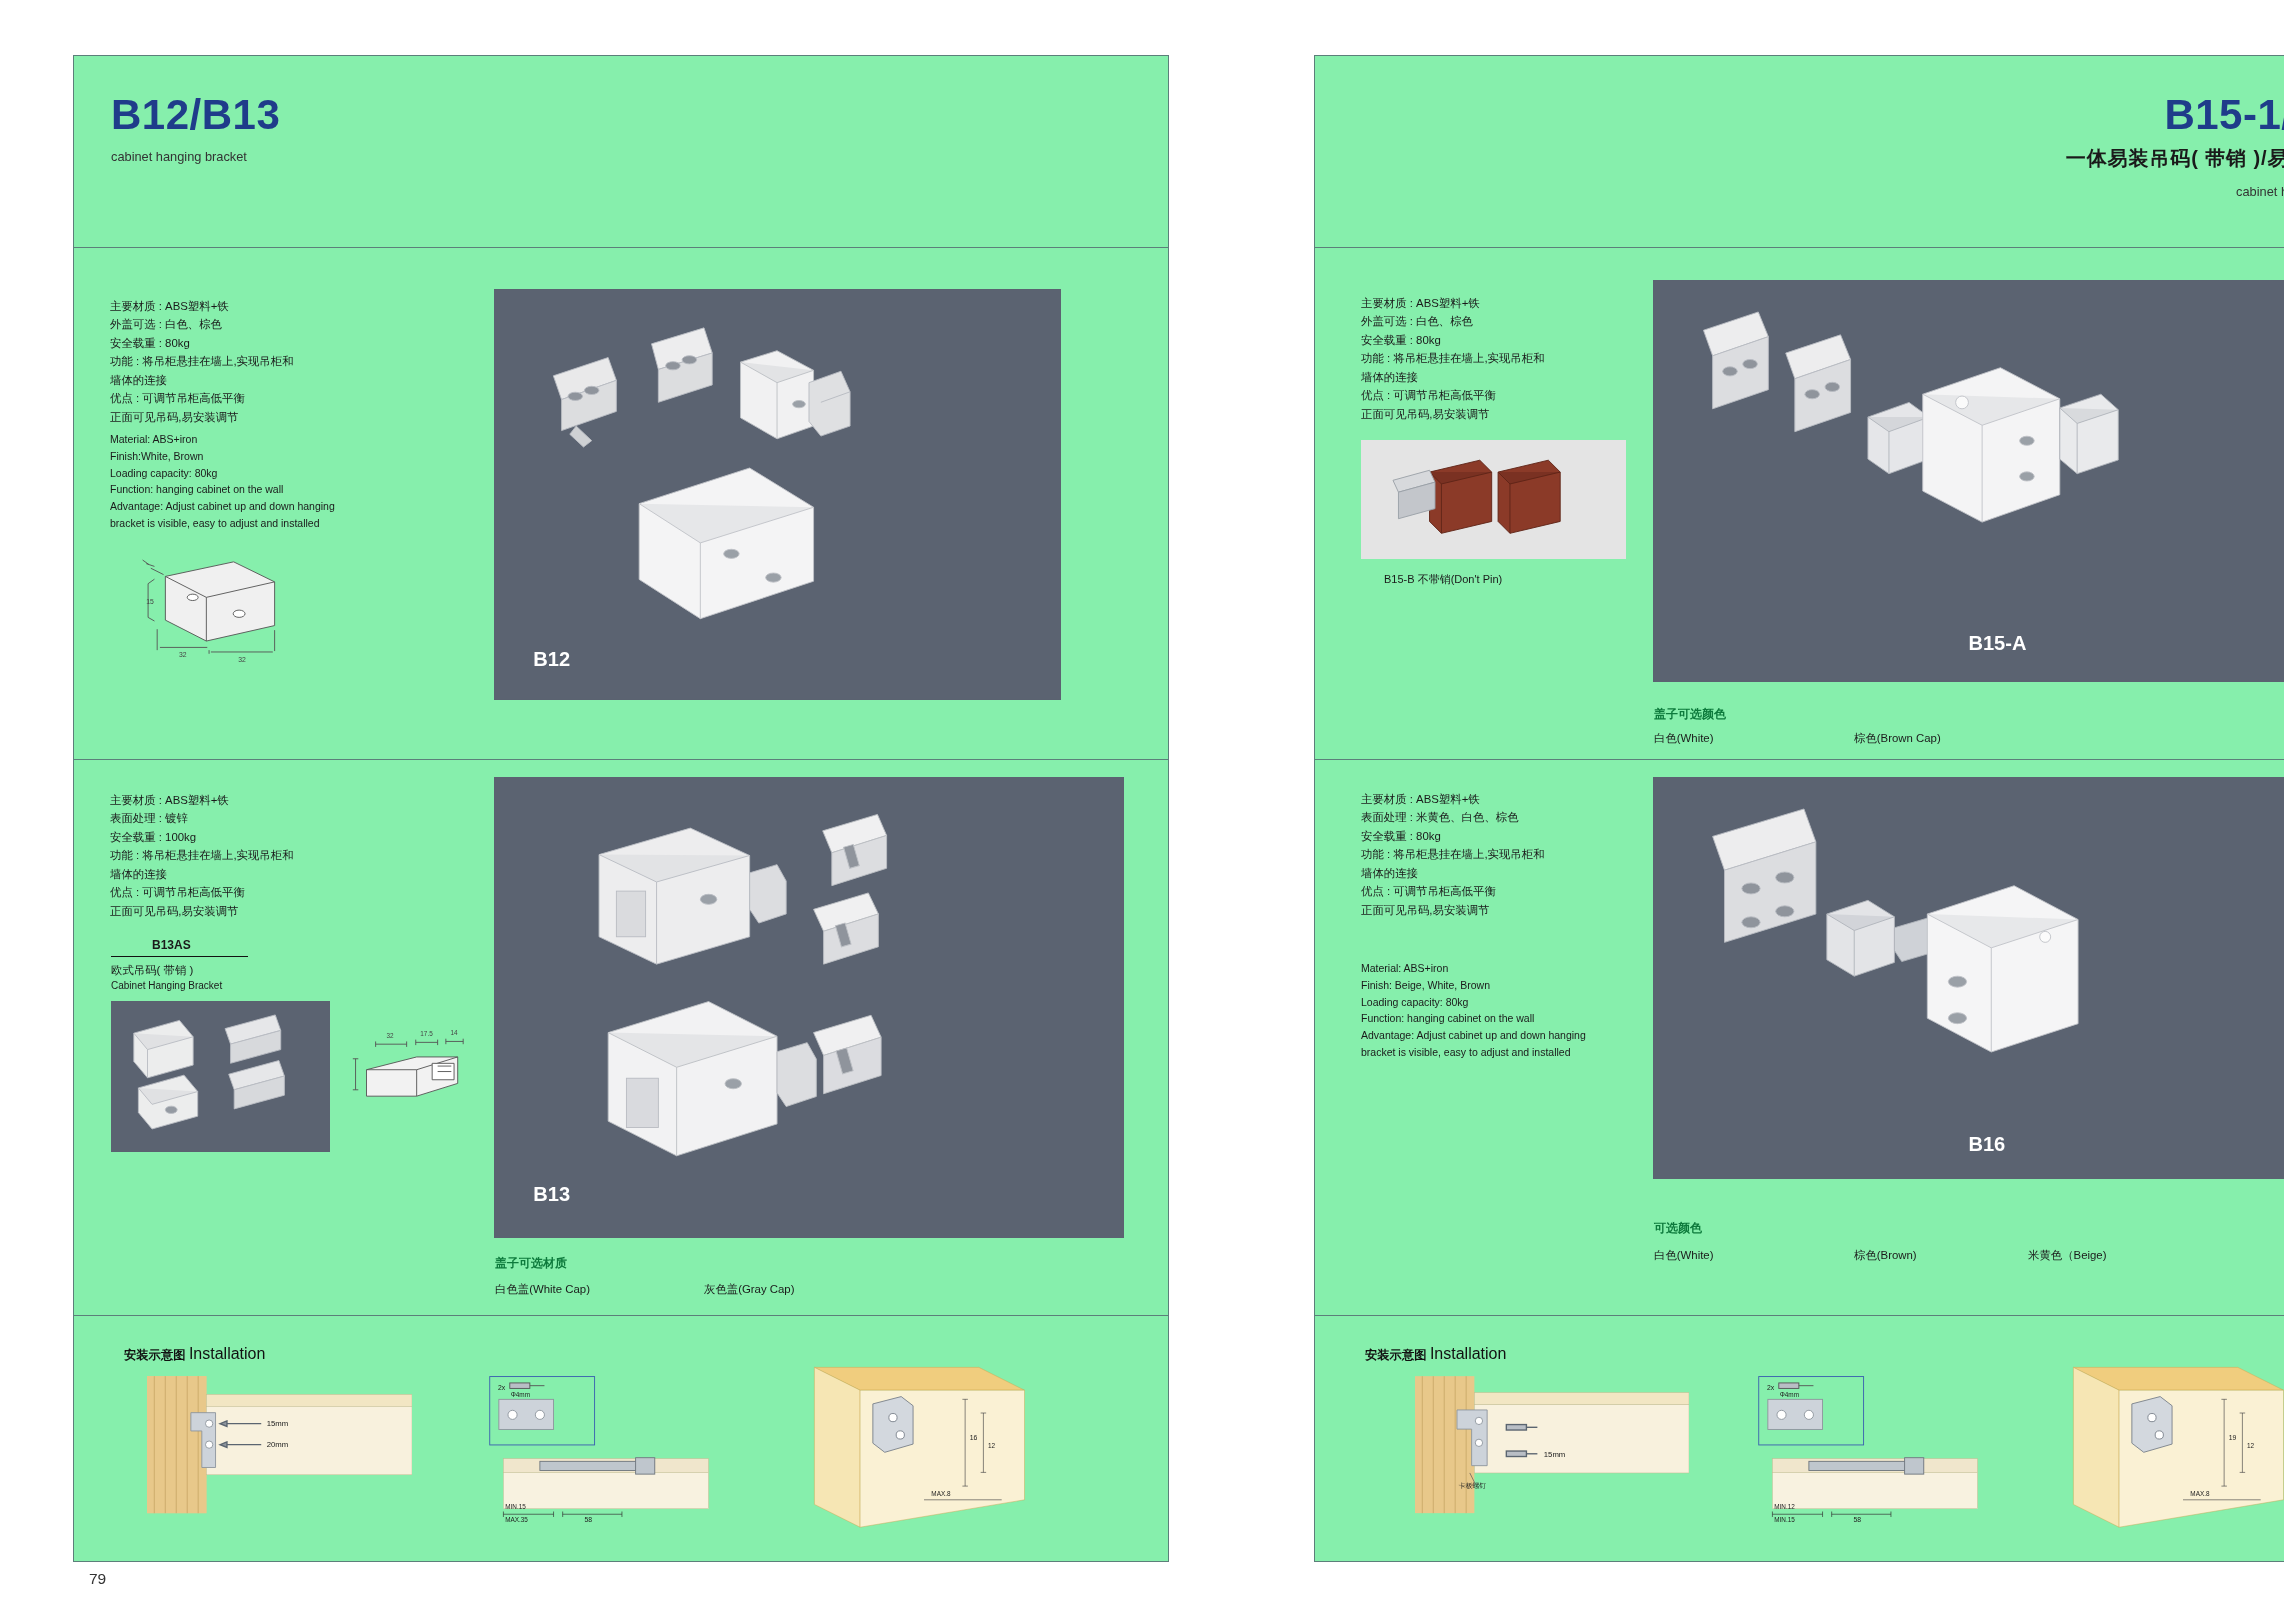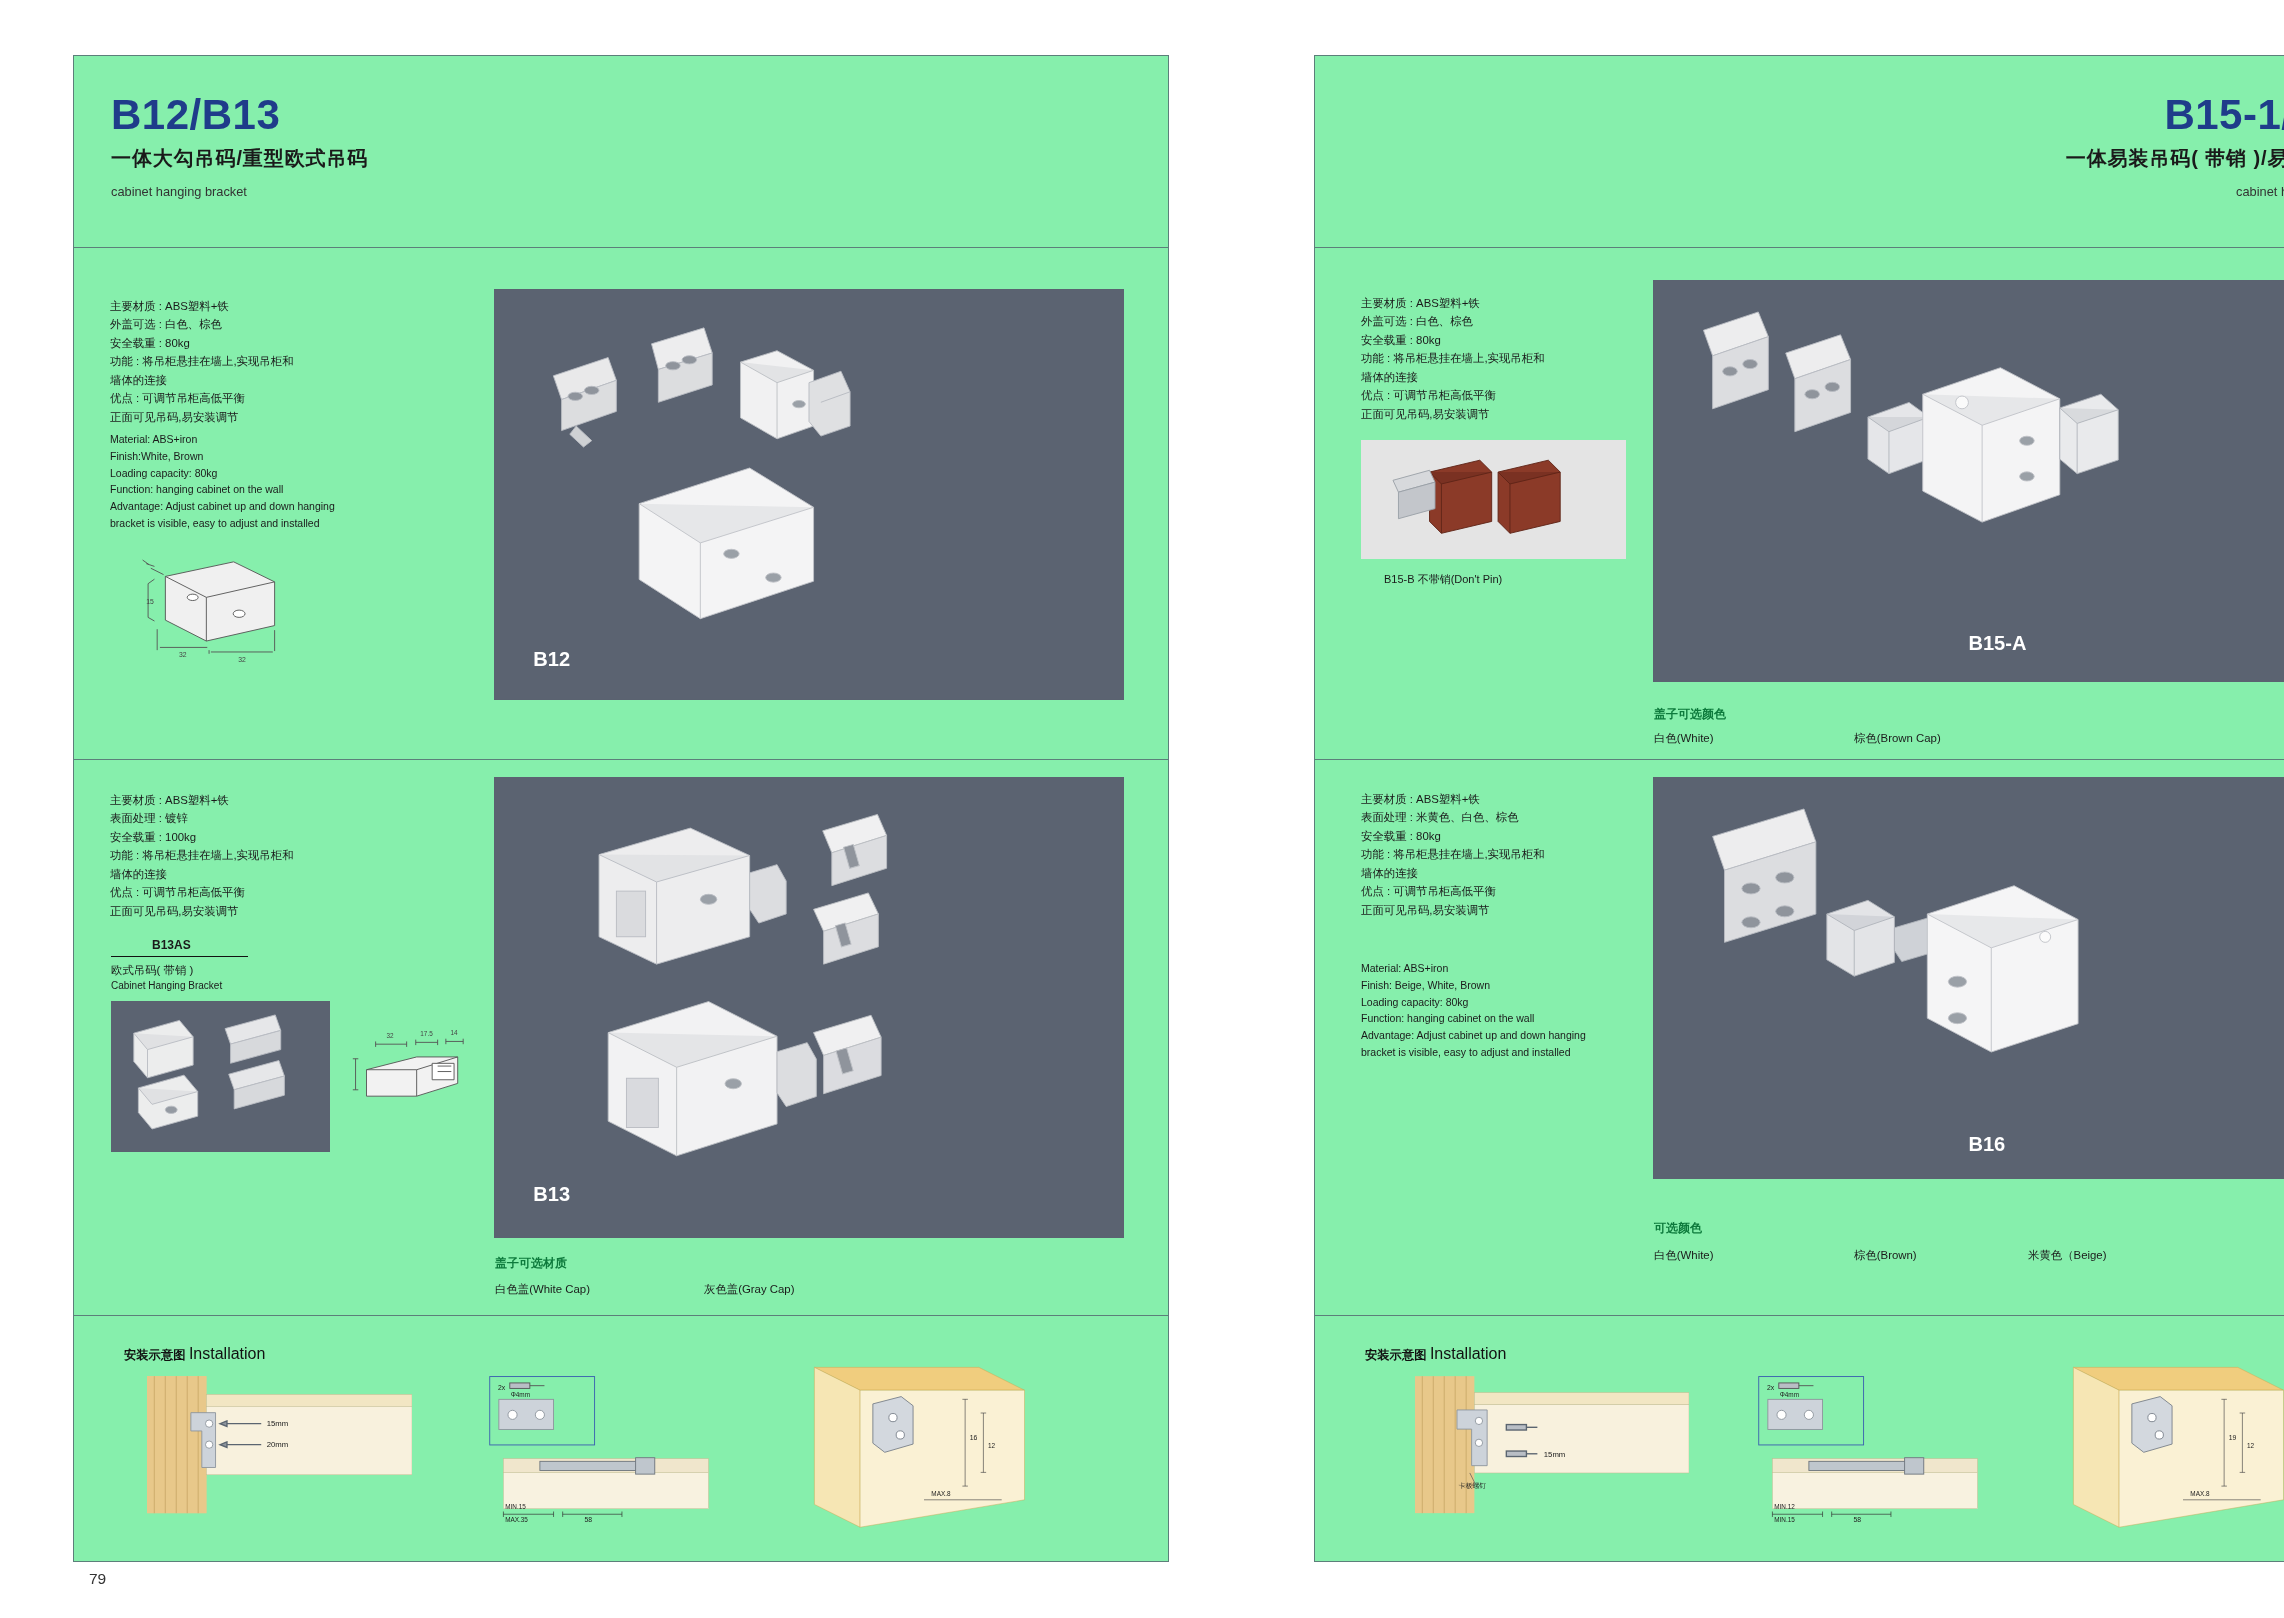--- a/index.html
+++ b/index.html
@@ -47,21 +47,20 @@
 </style>
 </head>
 <body>
 
 <div class="page left">
   <div class="sheet">
 
     <div class="hdr">
       <div class="hdr-inner">
         <div class="code">B12/B13</div>
-        <div class="cn-title">一体大勾吊码/重型欧式吊码</div>
         <div class="en-sub">cabinet hanging bracket</div>
       </div>
     </div>
 
     <div class="band band1">
       <div class="spec" style="left:36px; top:49px; width:338px;">主要材质 : ABS塑料+铁
 外盖可选 : 白色、棕色
 安全载重 : 80kg
 功能 : 将吊柜悬挂在墙上,实现吊柜和
 墙体的连接
@@ -87,21 +86,21 @@
             <path d="M78,236 L182,236" stroke-dasharray="0"></path>
             <path d="M190,246 L326,246"></path>
             <path d="M66,86 L52,96 L52,170 L66,178"></path>
           </g>
           <text x="48" y="140" font-size="15" fill="#444" font-family="Liberation Sans, sans-serif">15</text>
           <text x="120" y="258" font-size="15" fill="#444" font-family="Liberation Sans, sans-serif">32</text>
           <text x="250" y="268" font-size="15" fill="#444" font-family="Liberation Sans, sans-serif">32</text>
         </svg>
       </div>
 
-      <div class="photo" style="left:420px; top:41px; width:630px; height:411px;">
+      <div class="photo" style="left:420px; top:41px; width:567px; height:411px;">
         <svg width="630" height="411" viewBox="0 0 1380 900">
           <rect width="1380" height="900" fill="#5b6371"></rect>
           <g fill="#e9e9ea" stroke="#b9bcc2" stroke-width="2">
             <path d="M130,190 L250,150 L268,200 L148,242 Z"></path>
             <path d="M148,242 L268,200 L268,268 L148,310 Z" fill="#dcdddf"></path>
             <ellipse cx="178" cy="235" rx="16" ry="9" fill="#8f949c"></ellipse>
             <ellipse cx="214" cy="222" rx="16" ry="9" fill="#8f949c"></ellipse>
             <path d="M180,300 L214,332 L196,346 L166,318 Z" fill="#cfd1d4"></path>
           </g>
           <g fill="#ededee" stroke="#b9bcc2" stroke-width="2">

